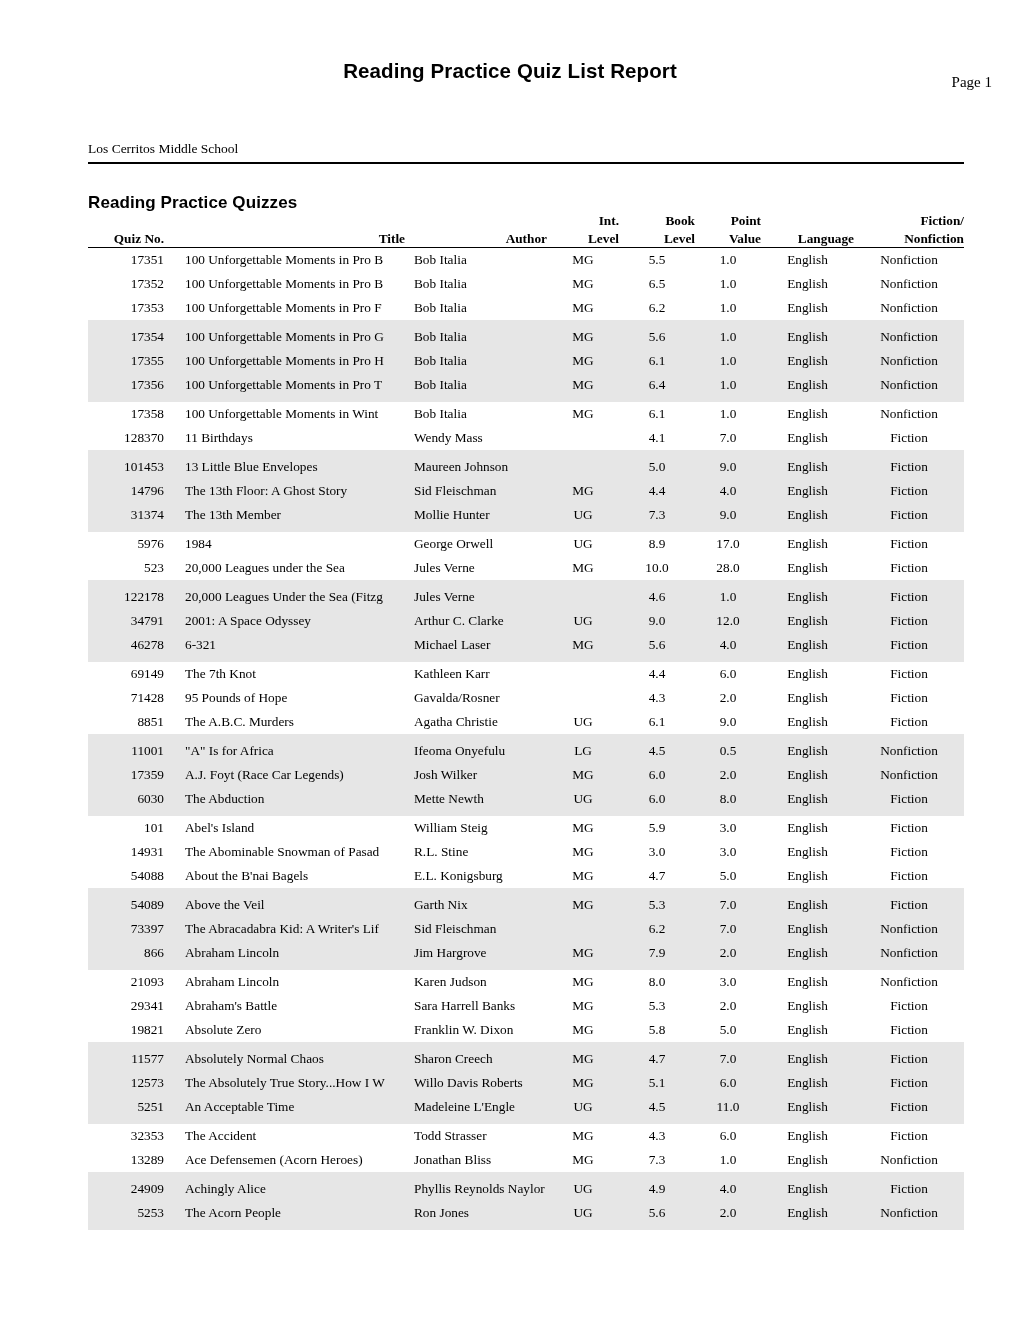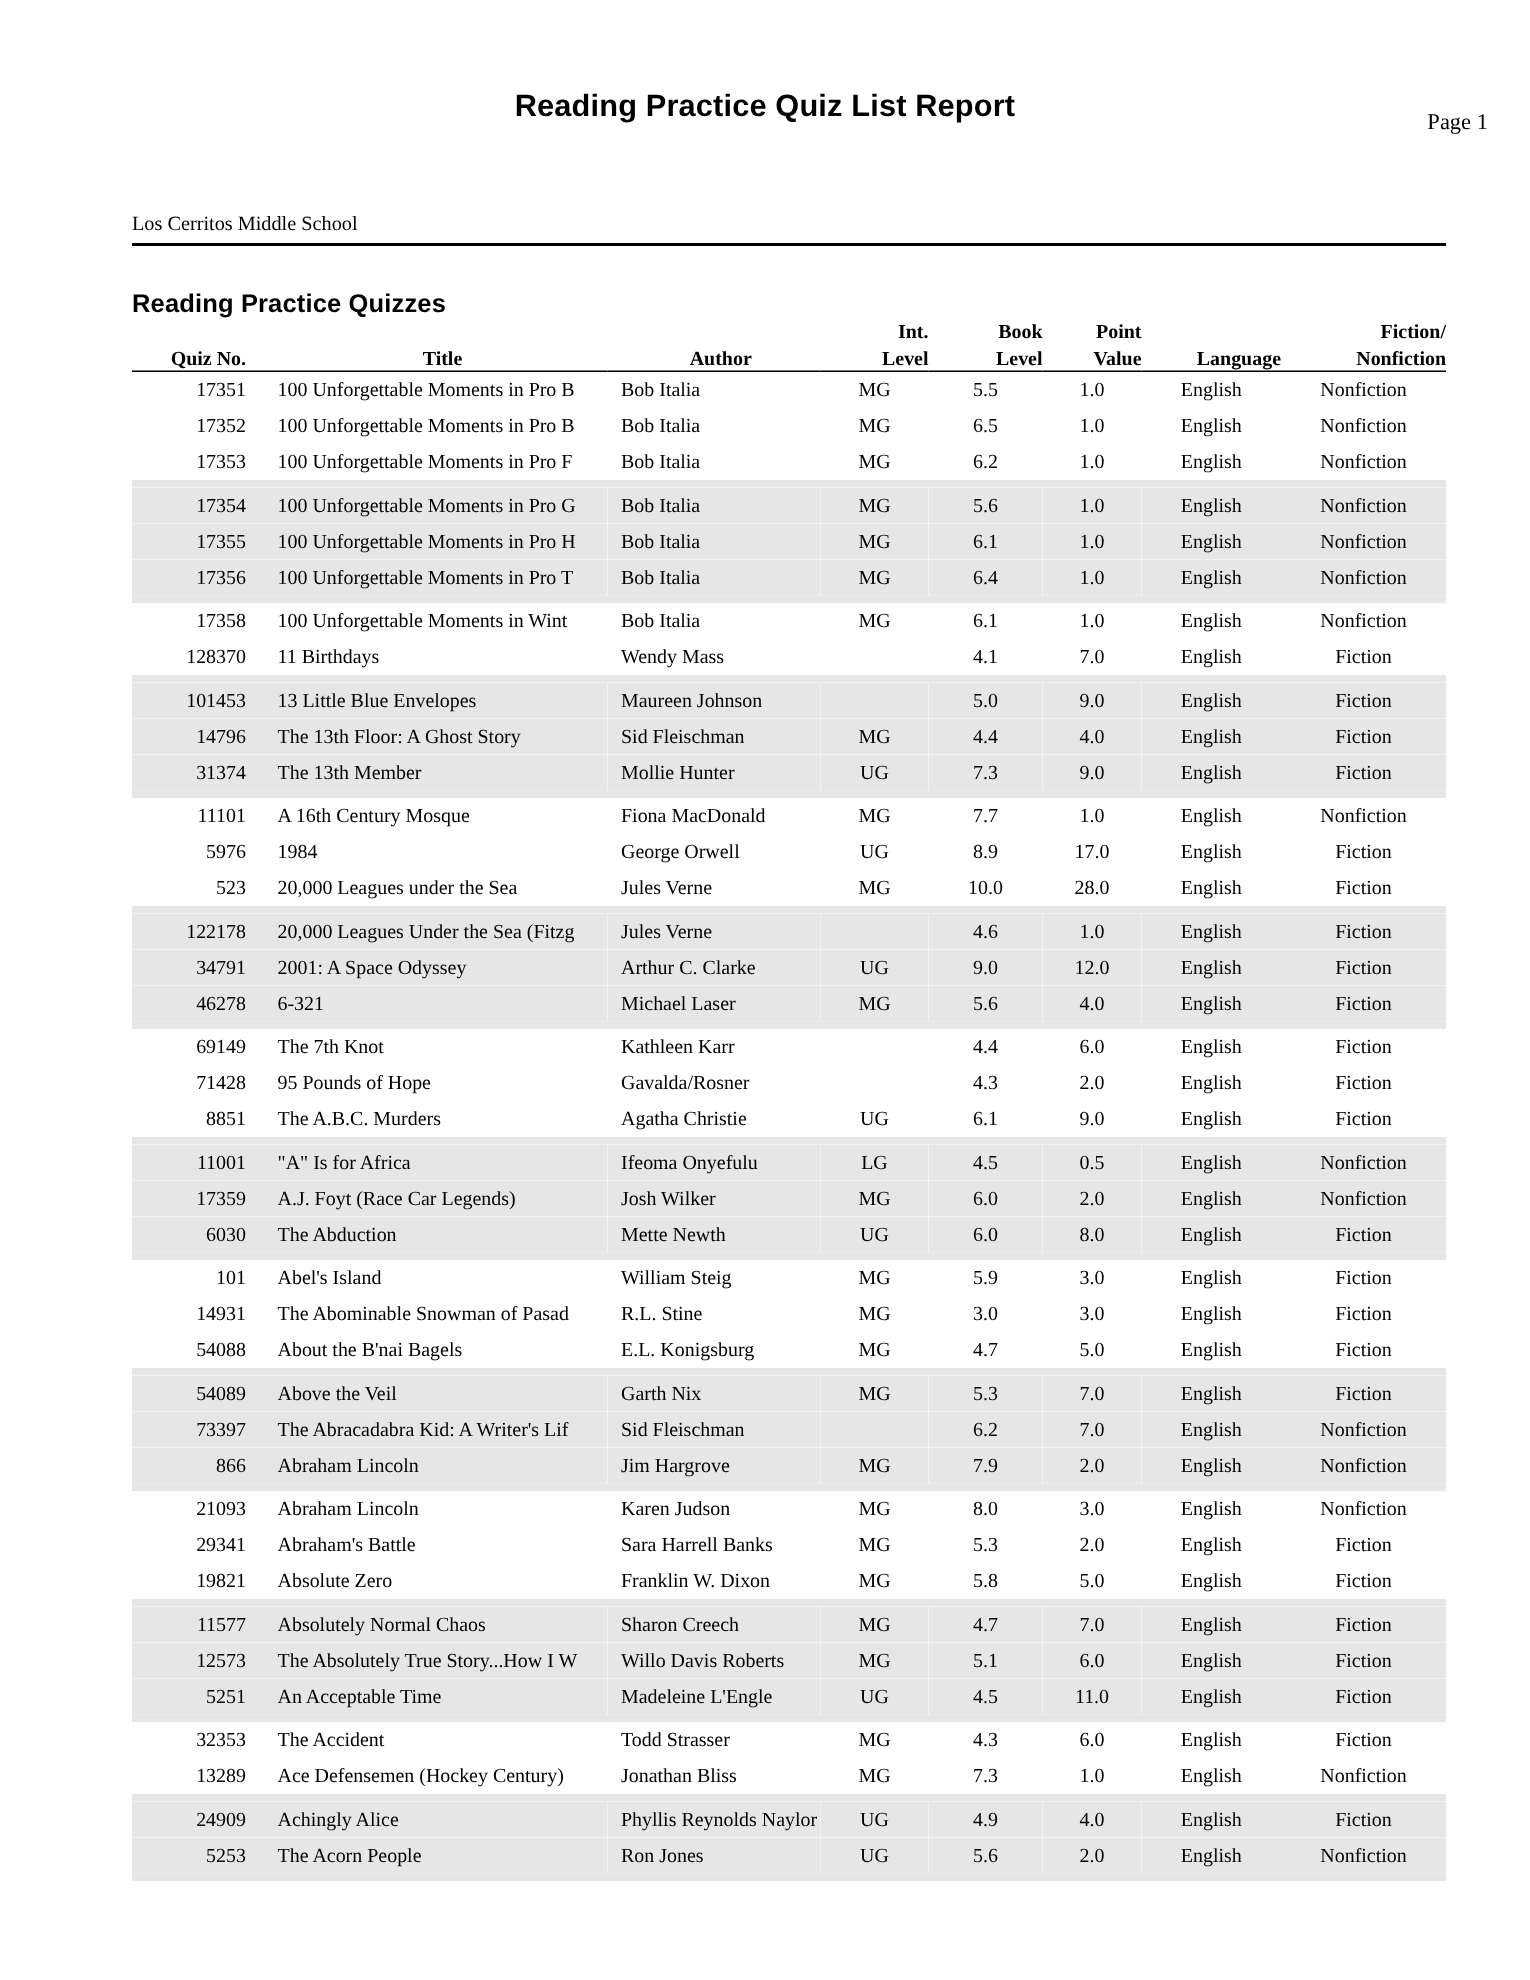--- a/index.html
+++ b/index.html
@@ -129,21 +129,21 @@
   col.c-booklvl  { width: 76px; }
   col.c-points   { width: 66px; }
   col.c-lang     { width: 93px; }
   col.c-fiction  { width: 110px; }
 
   .a-right  { text-align: right; padding-right: 12px !important; }
   .a-left   { text-align: left;  padding-left: 9px !important; }
   .a-center { text-align: center; }
 
   th.a-right  { text-align: right; padding-right: 12px; }
-  th.a-left   { text-align: center;  padding-left: 9px; }
+  th.a-left   { text-align: right;  padding-left: 9px; }
   th.a-center { text-align: right; }
 
   .title-cell {
     overflow: hidden;
     text-overflow: clip;
     white-space: nowrap;
     max-width: 229px;
   }
   .title-clip {
     display: block;
@@ -351,32 +351,20 @@
             <td class="cell a-center">UG</td>
             <td class="cell a-center">7.3</td>
             <td class="cell a-center">9.0</td>
             <td class="cell a-center">English</td>
             <td class="cell a-center">Fiction</td>
           </tr>
           <tr class="band-pad shaded">
             <td colspan="8"></td>
           </tr>
           <tr>
-            <td class="cell a-right">11101</td>
-            <td class="cell a-left title-cell">
-              <span class="title-clip">A 16th Century Mosque</span>
-            </td>
-            <td class="cell a-left">Fiona MacDonald</td>
-            <td class="cell a-center">MG</td>
-            <td class="cell a-center">7.7</td>
-            <td class="cell a-center">1.0</td>
-            <td class="cell a-center">English</td>
-            <td class="cell a-center">Nonfiction</td>
-          </tr>
-          <tr>
             <td class="cell a-right">5976</td>
             <td class="cell a-left title-cell">
               <span class="title-clip">1984</span>
             </td>
             <td class="cell a-left">George Orwell</td>
             <td class="cell a-center">UG</td>
             <td class="cell a-center">8.9</td>
             <td class="cell a-center">17.0</td>
             <td class="cell a-center">English</td>
             <td class="cell a-center">Fiction</td>
@@ -677,21 +665,21 @@
             <td class="cell a-left">Todd Strasser</td>
             <td class="cell a-center">MG</td>
             <td class="cell a-center">4.3</td>
             <td class="cell a-center">6.0</td>
             <td class="cell a-center">English</td>
             <td class="cell a-center">Fiction</td>
           </tr>
           <tr>
             <td class="cell a-right">13289</td>
             <td class="cell a-left title-cell">
-              <span class="title-clip">Ace Defensemen (Hockey Century)</span>
+              <span class="title-clip">Ace Defensemen (Acorn Heroes)</span>
             </td>
             <td class="cell a-left">Jonathan Bliss</td>
             <td class="cell a-center">MG</td>
             <td class="cell a-center">7.3</td>
             <td class="cell a-center">1.0</td>
             <td class="cell a-center">English</td>
             <td class="cell a-center">Nonfiction</td>
           </tr>
           <tr class="band-pad shaded">
             <td colspan="8"></td>

